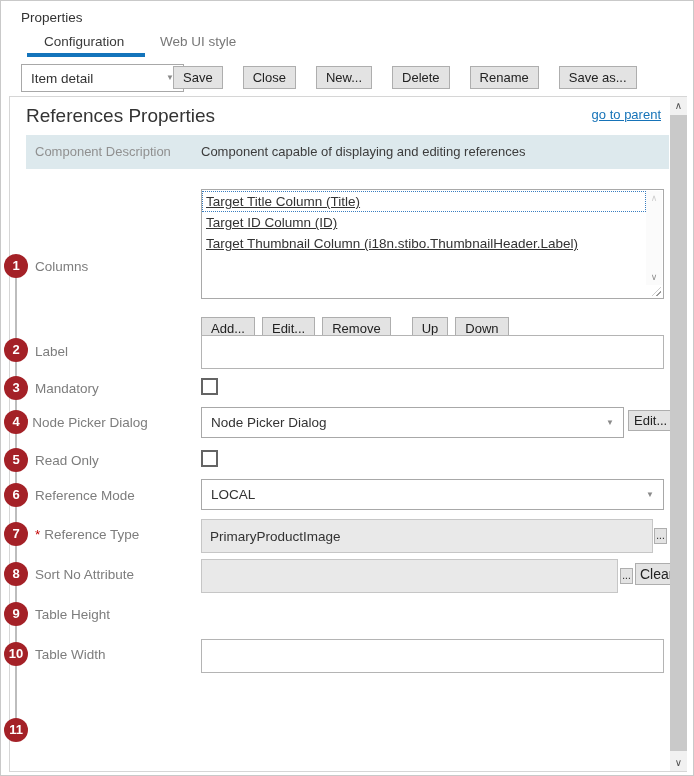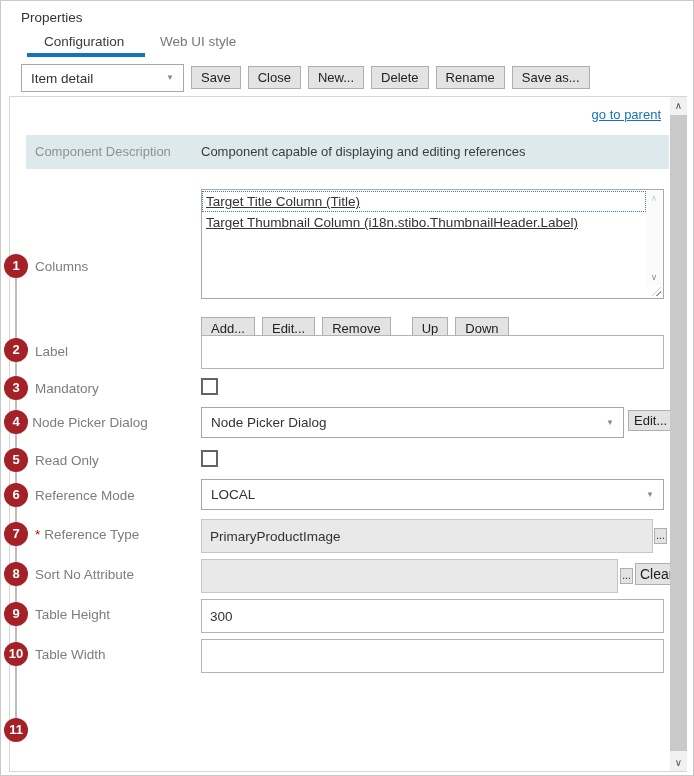--- a/index.html
+++ b/index.html
@@ -85,31 +85,32 @@
 
   <div class="abs hdr-title" style="left:20px; top:9px;">Properties</div>
   <div class="abs tab active" style="left:43px; top:33px;">Configuration</div>
   <div class="abs tab" style="left:159px; top:33px;">Web UI style</div>
   <div class="abs tab-underline" style="left:26px; top:52px; width:118px;"></div>
 
   <div class="abs combo" style="left:20px; top:63px; width:163px; height:28px;">
     <span>Item detail</span>
     <span class="chev">▼</span>
   </div>
-  <div class="abs" style="left:190px; top:65px; display:flex; gap:7px;justify-content:flex-end;">
+  <div class="abs" style="left:172px; top:65px; display:flex; gap:20px;justify-content:flex-end;">
     <button class="btn">Save</button>
     <button class="btn">Close</button>
     <button class="btn">New...</button>
     <button class="btn">Delete</button>
     <button class="btn">Rename</button>
     <button class="btn">Save as...</button>
   </div>
 
   <div class="panel"></div>
 
+  <div class="abs heading" style="left:25px; top:104px;">References Properties</div>
   <a class="abs link" style="right:32px; top:106px;">go to parent</a>
 
   <div class="abs descrow" style="left:25px; top:134px; width:643px; height:34px;">
     <span class="abs desclabel" style="left:9px; top:9px;">Component Description</span>
     <span class="abs descval" style="left:175px; top:9px;">Component capable of displaying and editing references</span>
   </div>
 
   <div class="connline" style="top:265px; height:472px;"></div>
   <div class="numcircle" style="top:253px;">1</div>
   <div class="numcircle" style="top:337px;">2</div>
@@ -120,20 +121,21 @@
   <div class="numcircle" style="top:521px;">7</div>
   <div class="numcircle" style="top:561px;">8</div>
   <div class="numcircle" style="top:601px;">9</div>
   <div class="numcircle" style="top:641px;">10</div>
   <div class="numcircle" style="top:717px;">11</div>
 
   <div class="abs flabel" style="left:34px; top:258px;">Columns</div>
   <div class="listbox" style="left:200px; top:188px; width:463px; height:110px;">
     <div style="padding-top:1px;">
       <div class="li selected">Target Title Column (Title)</div>
+      <div class="li">Target ID Column (ID)</div>
       <div class="li">Target Thumbnail Column (i18n.stibo.ThumbnailHeader.Label)</div>
     </div>
     <div class="lb-scroll">
       <span class="lb-chev" style="top:3px; color:#cfcfcf;">∧</span>
       <span class="lb-chev" style="bottom:3px; color:#8e8e8e;">∨</span>
     </div>
     <div class="grip"></div>
   </div>
   <div class="abs" style="left:200px; top:316px; display:flex; gap:7px;">
     <button class="btn">Add...</button>
@@ -168,21 +170,20 @@
   <div class="abs flabel" style="left:34px; top:526px;"><span class="req">*</span><span>Reference Type</span></div>
   <input class="ti dis" disabled="" style="left: 200px; top: 518px; width: 452px;" value="PrimaryProductImage">
   <button class="smallbtn" style="left:653px; top:527px; width:13px; height:16px;">...</button>
 
   <div class="abs flabel" style="left:34px; top:566px;">Sort No Attribute</div>
   <input class="ti dis" disabled="" style="left: 200px; top: 558px; width: 417px;" value="">
   <button class="smallbtn" style="left:619px; top:567px; width:13px; height:16px;">...</button>
   <button class="btn abs" style="left:634px; top:562px; padding:2px 4px; font-size:14px;">Clear</button>
 
   <div class="abs flabel" style="left:34px; top:606px;">Table Height</div>
-  <input class="ti" style="left: 200px; top: 598px; width: 463px;" value="300">
 
   <div class="abs flabel" style="left:34px; top:646px;">Table Width</div>
   <input class="ti" style="left: 200px; top: 638px; width: 463px;" value="">
 
 
   <div class="abs vscroll" style="left:669px; top:96px; height:674px;">
     <div class="sb-btn" style="top:0;"><span>∧</span></div>
     <div class="sb-thumb" style="top:18px; height:636px;"></div>
     <div class="sb-btn" style="bottom:0;"><span>∨</span></div>
   </div>

